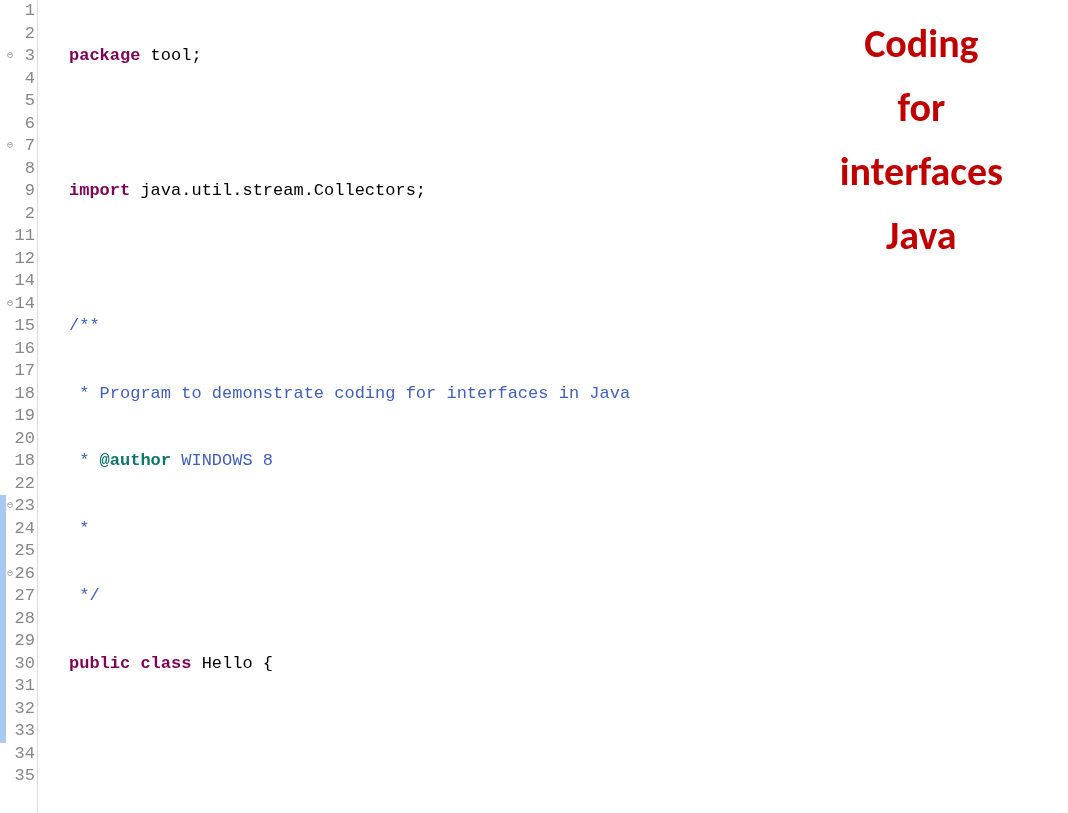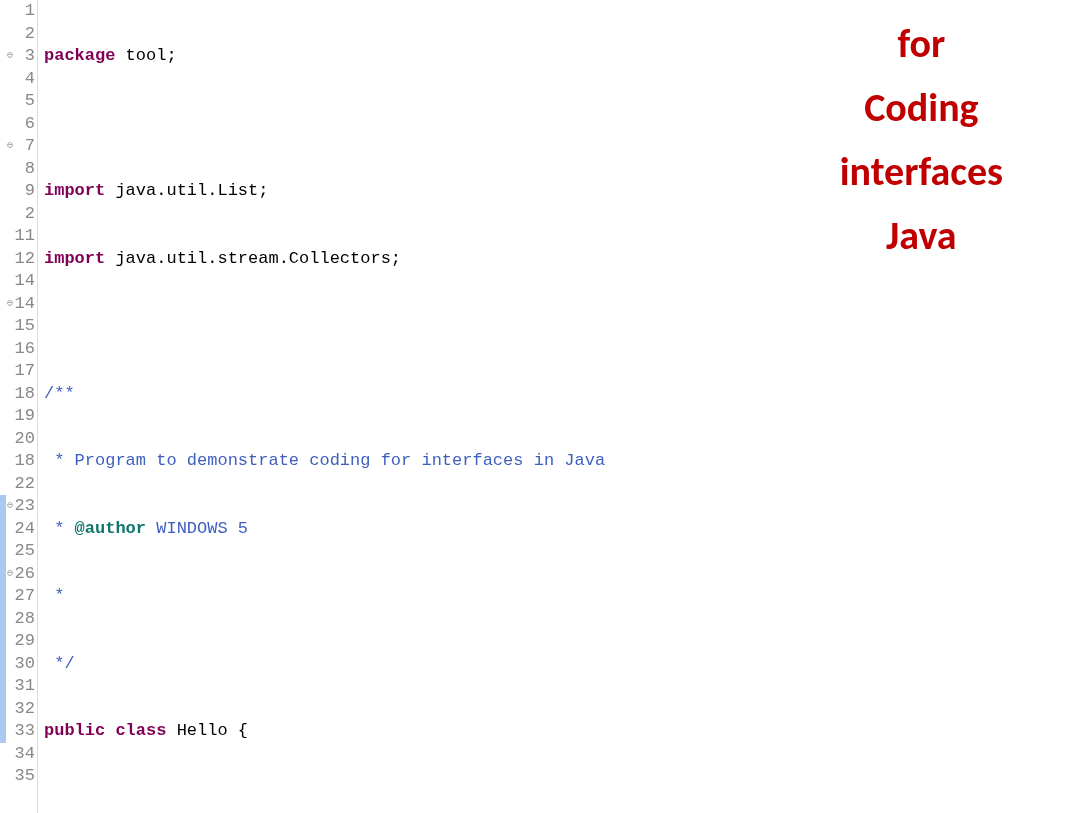--- a/index.html
+++ b/index.html
@@ -43,20 +43,21 @@
   .code {
     flex: 1;
     padding-left: 6px;
     line-height: 22.5px;
     white-space: pre;
     position: relative;
   }
   .code .line {
     height: 22.5px;
     position: relative;
+    margin-left: 25px;
   }
   .kw { color: #7F0055; font-weight: bold; }
   .doc { color: #3F5FBF; }
   .doctag { color: #0f766e; font-weight: bold; }
   .norm { color: #000; }
   .selection-bar {
     position: absolute;
     left: 0;
     top: 495px;
     width: 6px;
@@ -118,26 +119,25 @@
     <div class="ln">31</div>
     <div class="ln">32</div>
     <div class="ln">33</div>
     <div class="ln">34</div>
     <div class="ln">35</div>
   </div>
 
   <div class="code">
     <div class="line"><span class="kw">package</span><span class="norm"> tool;</span></div>
     <div class="line"></div>
-    <div class="line"><span class="kw">import</span><span class="norm"> java.util.List;</span></div>
     <div class="line"><span class="kw">import</span><span class="norm"> java.util.stream.Collectors;</span></div>
     <div class="line"></div>
     <div class="line"><span class="doc">/**</span></div>
     <div class="line"><span class="doc"> * Program to demonstrate coding for interfaces in Java</span></div>
-    <div class="line"><span class="doc"> * </span><span class="doctag">@author</span><span class="doc"> WINDOWS 5</span></div>
+    <div class="line"><span class="doc"> * </span><span class="doctag">@author</span><span class="doc"> WINDOWS 8</span></div>
     <div class="line"><span class="doc"> *</span></div>
     <div class="line"><span class="doc"> */</span></div>
     <div class="line"><span class="kw">public</span><span> </span><span class="kw">class</span><span class="norm"> Hello {</span></div>
     
     
     
     
     
     
     
@@ -154,17 +154,17 @@
     
     
     
     
     
     
   </div>
 </div>
 
 <div class="overlay-title">
+  <div>Coding</div>
   <div>for</div>
-  <div>Coding</div>
   <div>interfaces</div>
   <div>Java</div>
 </div>
 
 </body></html>

